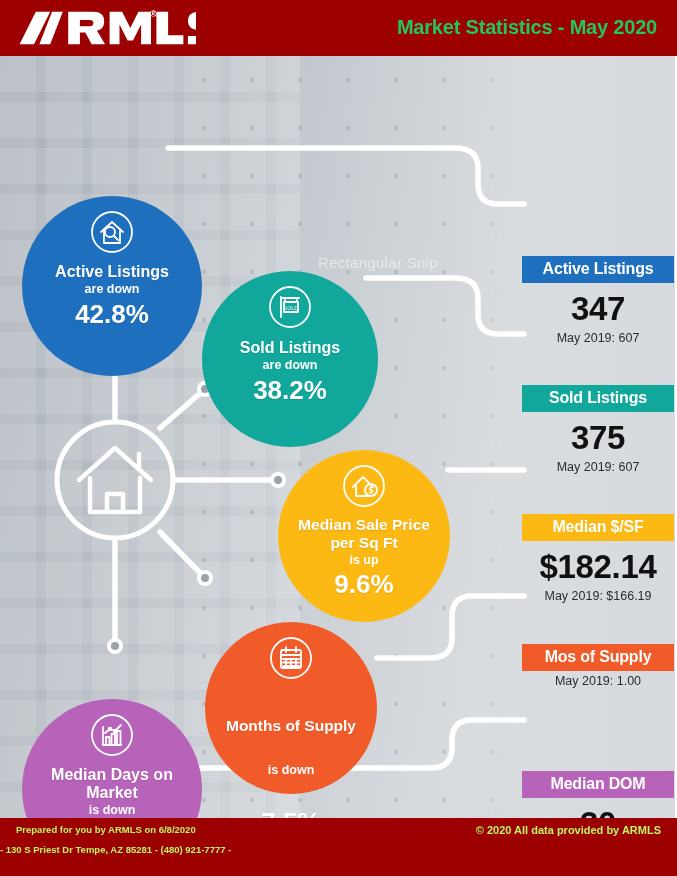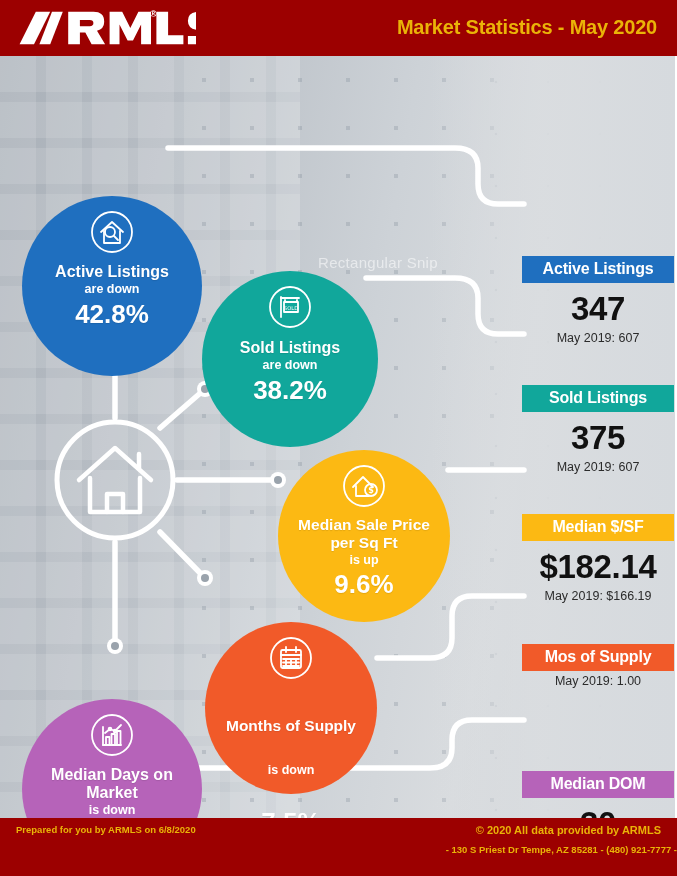--- a/index.html
+++ b/index.html
@@ -25,21 +25,21 @@
   #logo-wrap {
     position: absolute; left: 16px; top: 8px;
     width: 180px; height: 40px;
   }
   #logo-sub {
     position: absolute; left: 150px; top: 9px;
     color: #ffffff; font-size: 9px; font-weight: bold;
   }
   #header-title {
     position: absolute; right: 20px; top: 16px;
-    color: #eab308; font-size: 20px; font-weight: bold;
+    color: #22c55e; font-size: 20px; font-weight: bold;
     letter-spacing: -0.2px;
     white-space: nowrap;
   }
 
   
   #canvas {
     position: absolute; left: 0; top: 56px;
     width: 675px; height: 762px;
     background: linear-gradient(100deg, #a9b0b8 0%, #b7bdc4 22%, #cdd2d7 52%, #d9dcdf 72%, #cfd3d7 100%);
     overflow: hidden;
@@ -154,33 +154,33 @@
   #s-supply { left: 522px; top: 588px; }
   #s-supply .stat-label { background: #f15a29; }
   #s-dom    { left: 522px; top: 715px; }
   #s-dom .stat-label { background: #b663b9; }
 
   
   #footer {
     position: absolute; left: 0; top: 818px;
     width: 677px; height: 58px;
     background: #9c0000;
-    color: #eab308;
+    color: #bef264;
   }
   #footer-left {
     position: absolute; left: 16px; top: 6px;
     font-size: 9.5px; font-weight: bold;
   }
   #footer-right {
     position: absolute; right: 16px; top: 6px;
     font-size: 11px; font-weight: bold;
   }
   #footer-center {
     position: absolute; left: 0; top: 26px;
-    width: 677px; text-align: right;
+    width: 677px; text-align: left;
     font-size: 9.5px; font-weight: bold;
   }
 </style>
 </head>
 <body>
 
 <div id="page">
 
   <div id="header">
     <div id="logo-wrap">

